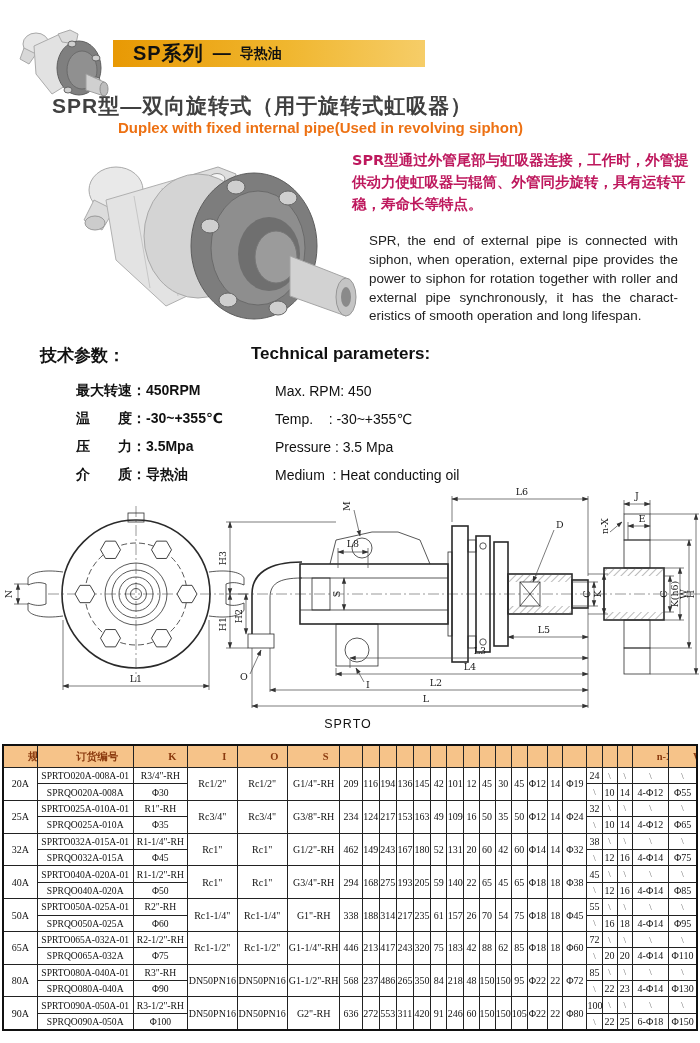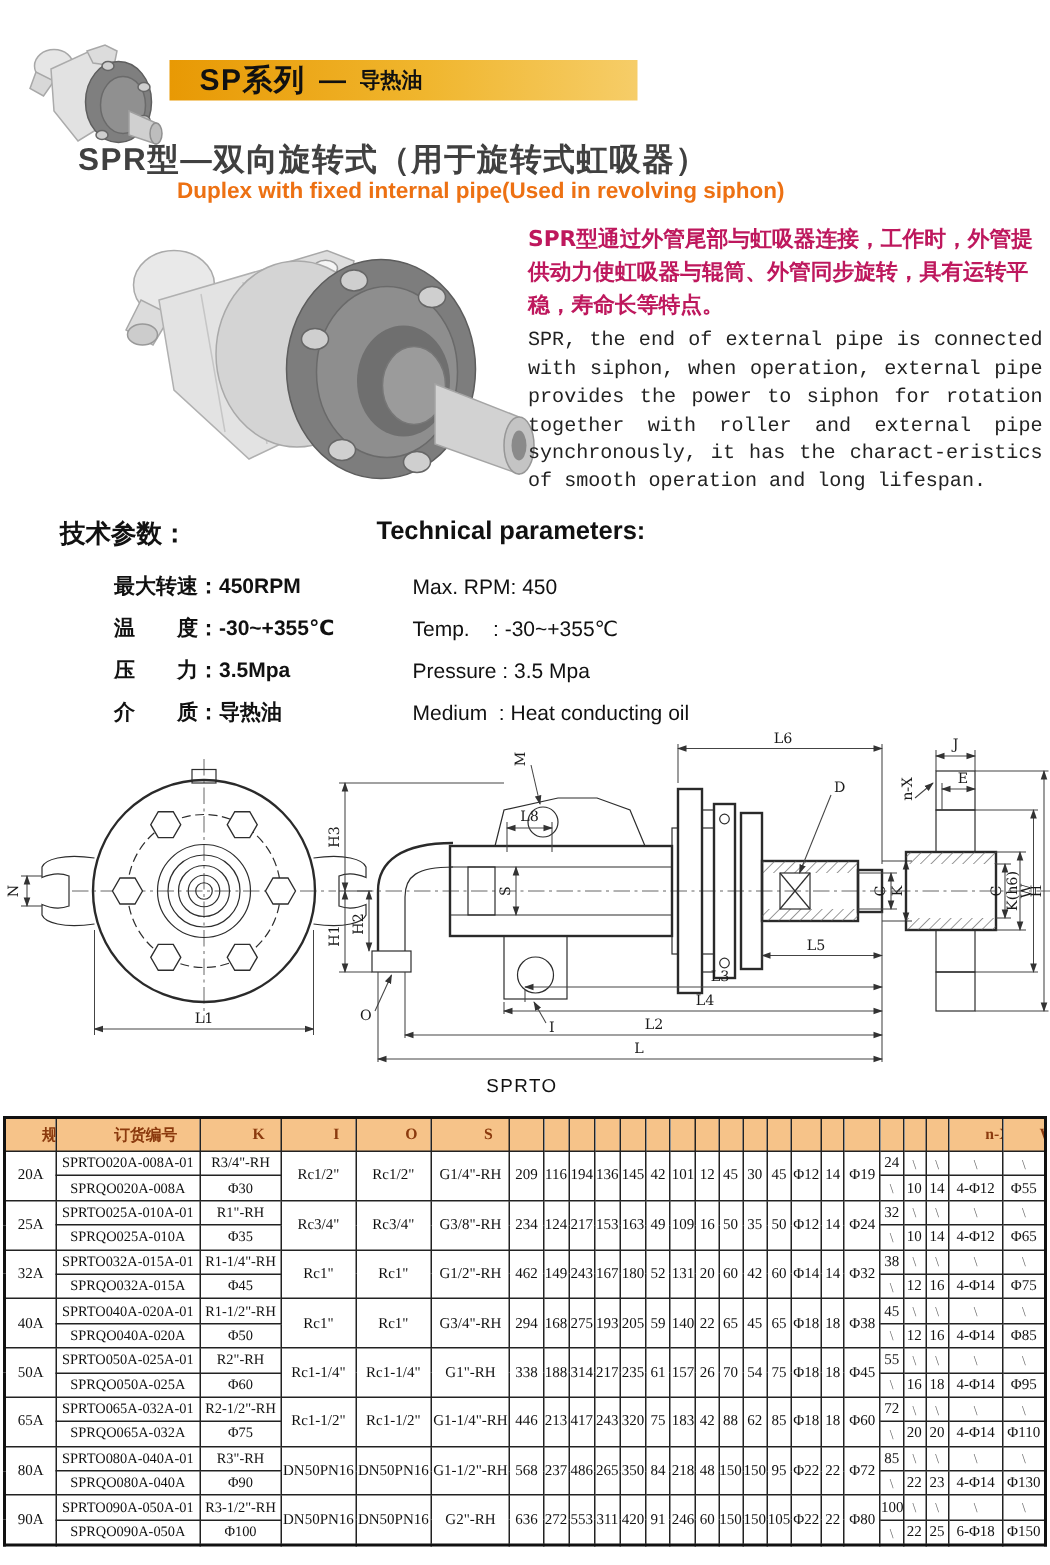--- a/index.html
+++ b/index.html
@@ -17,22 +17,22 @@
   .title-cn{position:absolute;left:52px;top:92px;font-size:21px;font-weight:bold;color:#404040;letter-spacing:1px;}
   .title-en{position:absolute;left:118px;top:119px;font-size:15px;font-weight:bold;color:#ed7113;}
 
   
   .product{position:absolute;left:38px;top:138px;}
 
   
   .desc{position:absolute;left:352px;top:150px;width:343px;}
   .desc-cn{margin:0 0 4px 0;font-size:14.5px;font-weight:bold;line-height:1.5;color:#be185d;
            font-family:"DejaVu Sans","Liberation Sans",sans-serif;}
-  .desc-en{margin:0;font-size:13.4px;line-height:1.4;color:#222;text-align:justify;
-           font-family:Liberation Mono, monospace;}
+  .desc-en{margin:17px;font-size:13.4px;line-height:1.4;color:#222;text-align:justify;
+           font-family:Liberation Sans, sans-serif;}
 
   
   .ph-cn{position:absolute;left:40px;top:344px;font-size:17px;font-weight:bold;color:#111;}
   .params-cn{position:absolute;left:76px;top:376px;font-size:14px;font-weight:bold;line-height:28px;white-space:pre;color:#111;}
   .ph-en{position:absolute;left:251px;top:344px;font-size:17px;font-weight:bold;color:#111;}
   .params-en{position:absolute;left:275px;top:377px;font-size:14px;line-height:28px;white-space:pre;color:#111;}
 
   
   .drawing{position:absolute;left:0px;top:482px;}
   .drawing text{font-family:"DejaVu Serif","Liberation Serif",serif;font-size:9.5px;fill:#1a1a1a;}

